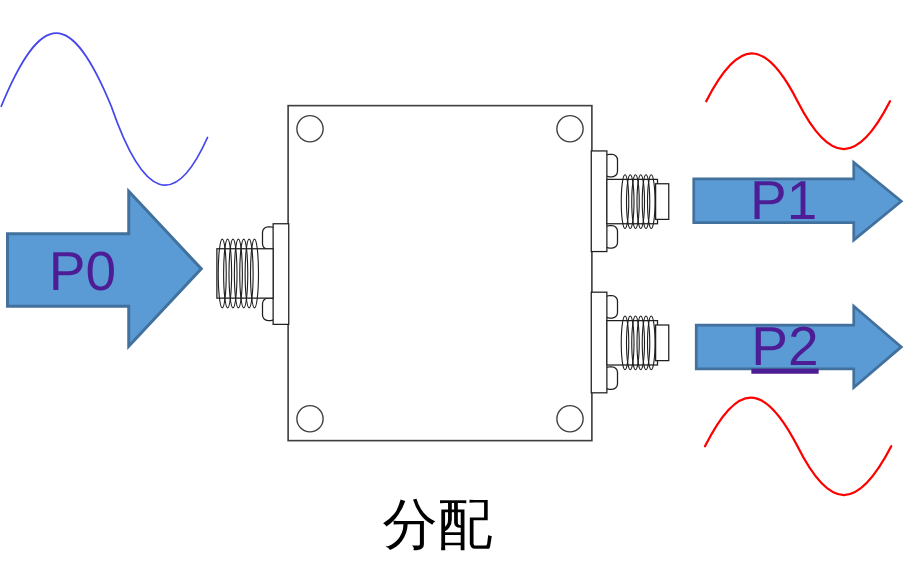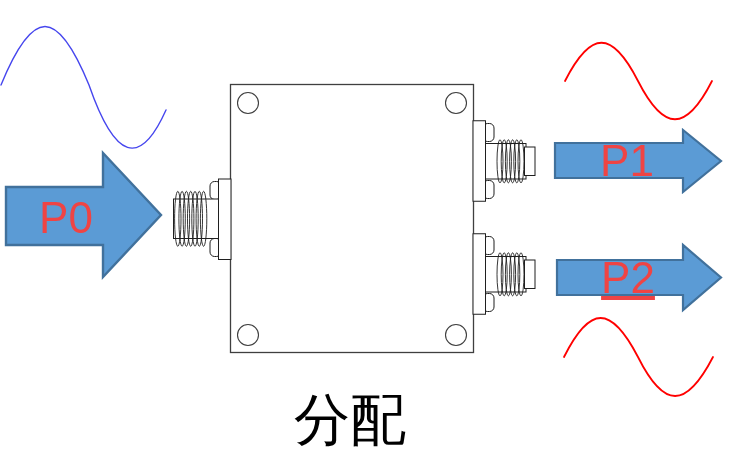--- a/index.html
+++ b/index.html
@@ -16,31 +16,31 @@
     overflow: hidden;
   }
   .stage svg {
     position: absolute;
     left: 0;
     top: 0;
   }
   .label {
     position: absolute;
     transform: translate(-50%, -50%);
-    color: #ef4444;
+    color: #4c1d95;
     font-size: 44px;
     line-height: 1;
     white-space: nowrap;
     letter-spacing: 0px;
   }
   .caption {
     position: absolute;
     transform: translate(-50%, -50%);
     color: #000000;
-    font-size: 56px;
+    font-size: 44px;
     line-height: 1;
     white-space: nowrap;
   }
   .outline-thin { stroke-width: 1.1; fill: #ffffff; }
 </style>
 </head>
 <body>
 
 <div class="stage">
 

